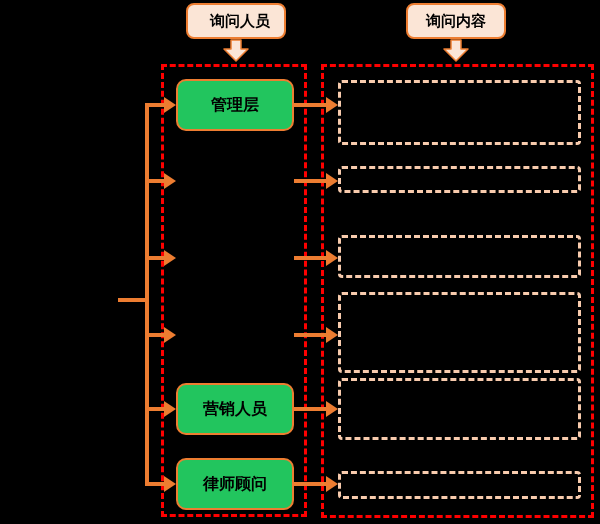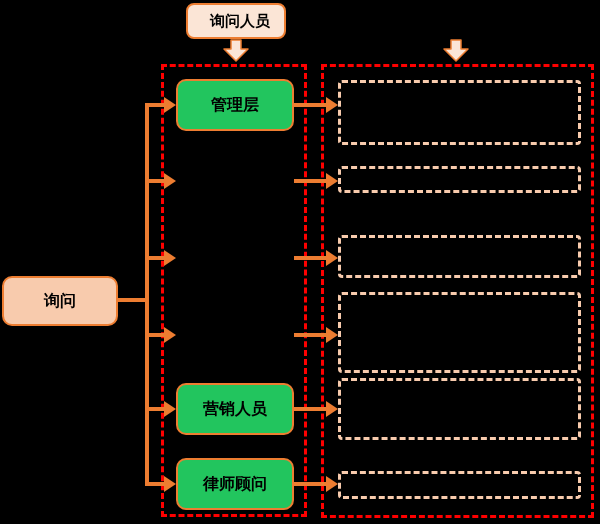--- a/index.html
+++ b/index.html
@@ -95,35 +95,35 @@
 <body>
 
 <div class="canvas">
 
   <div class="group-outline outline-people"></div>
   <div class="group-outline outline-content"></div>
 
   <div class="header-box header-people">
     <span>询问人员</span>
   </div>
+  <div class="header-box header-content">
+    <span>询问内容</span>
+  </div>
 
   <div class="down-arrow down-arrow-1">
     <svg width="26" height="23" viewBox="0 0 26 23">
       <polygon points="8,1 18,1 18,10 25,10 13,22 1,10 8,10" fill="#FBE5D6" stroke="#ED7D31" stroke-width="1.5" stroke-linejoin="round"></polygon>
     </svg>
   </div>
   <div class="down-arrow down-arrow-2">
     <svg width="26" height="23" viewBox="0 0 26 23">
       <polygon points="8,1 18,1 18,10 25,10 13,22 1,10 8,10" fill="#FBE5D6" stroke="#ED7D31" stroke-width="1.5" stroke-linejoin="round"></polygon>
     </svg>
   </div>
 
-  <div class="root-node">
-    <span>询问</span>
-  </div>
 
   <div class="line root-connector"></div>
   <div class="line trunk"></div>
 
   <div class="branch-shaft" style="top:103px"></div>
   <div class="arrowhead branch-head" style="top:97px"></div>
   <div class="branch-shaft" style="top:179px"></div>
   <div class="arrowhead branch-head" style="top:173px"></div>
   <div class="branch-shaft" style="top:256px"></div>
   <div class="arrowhead branch-head" style="top:250px"></div>

